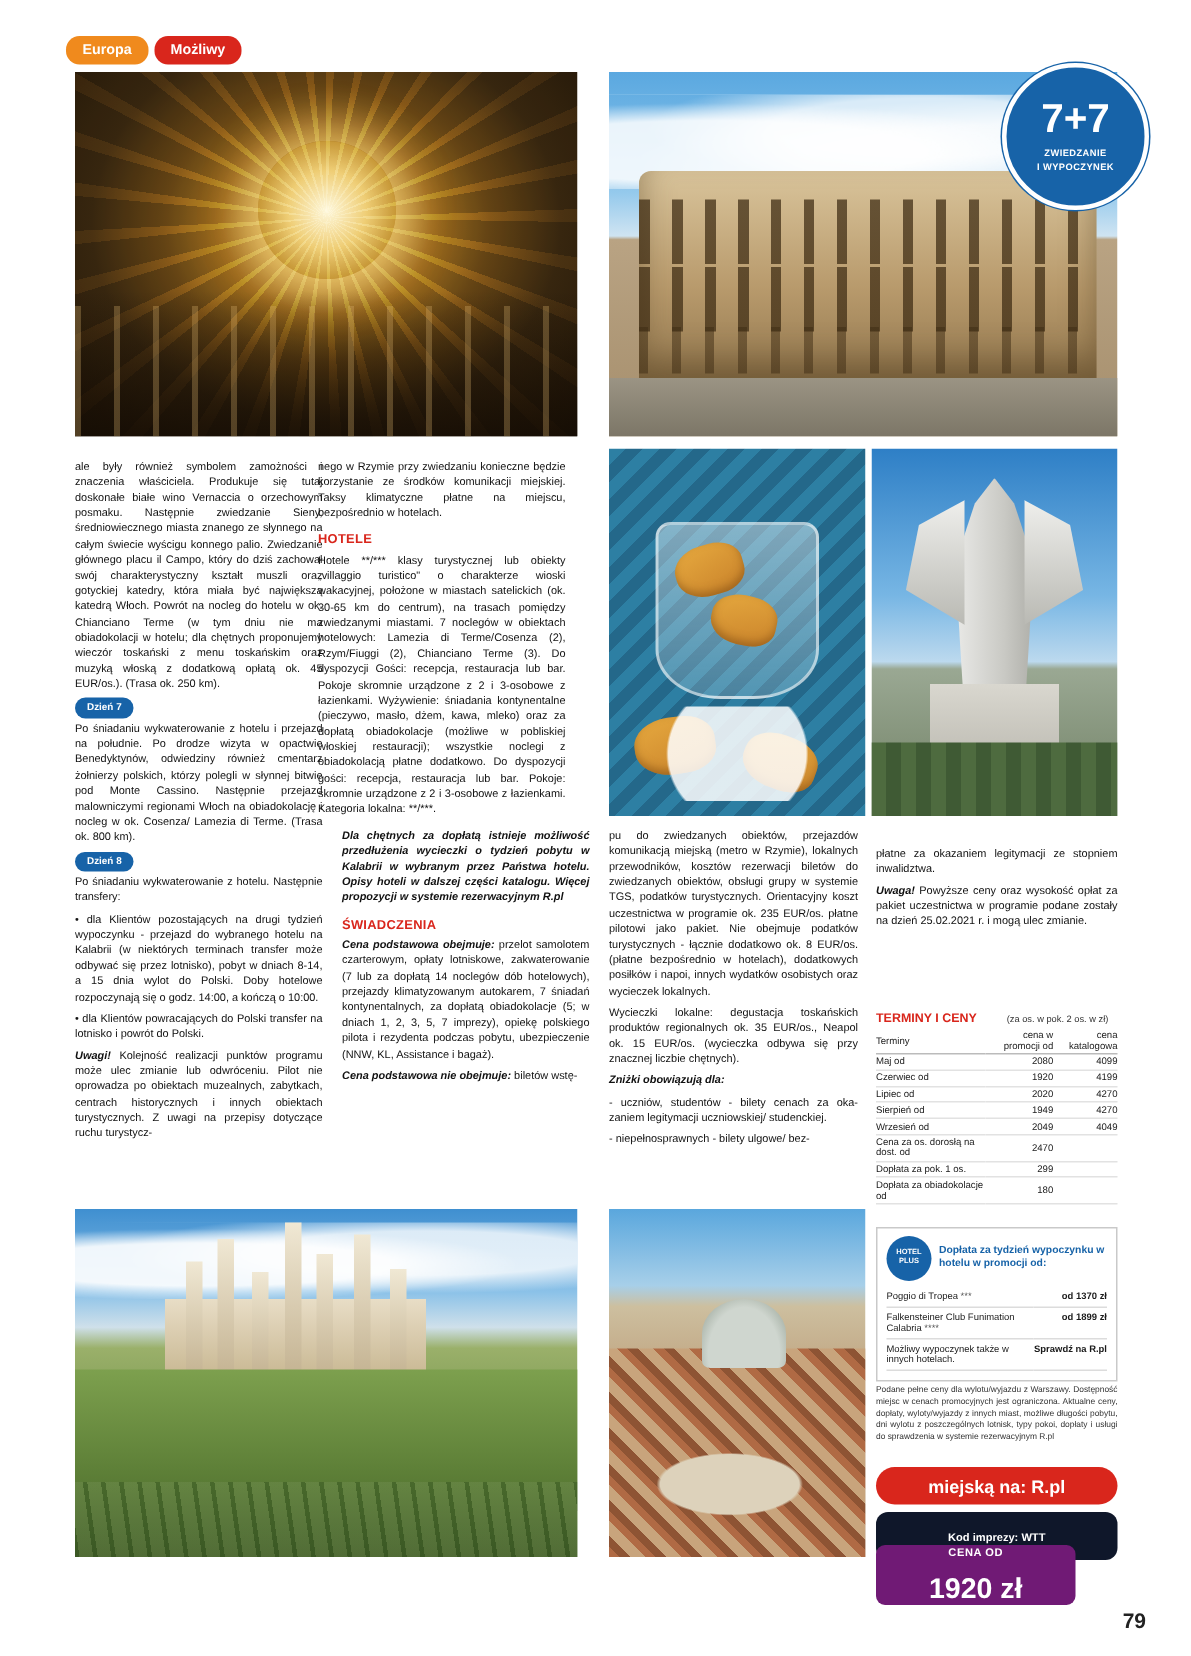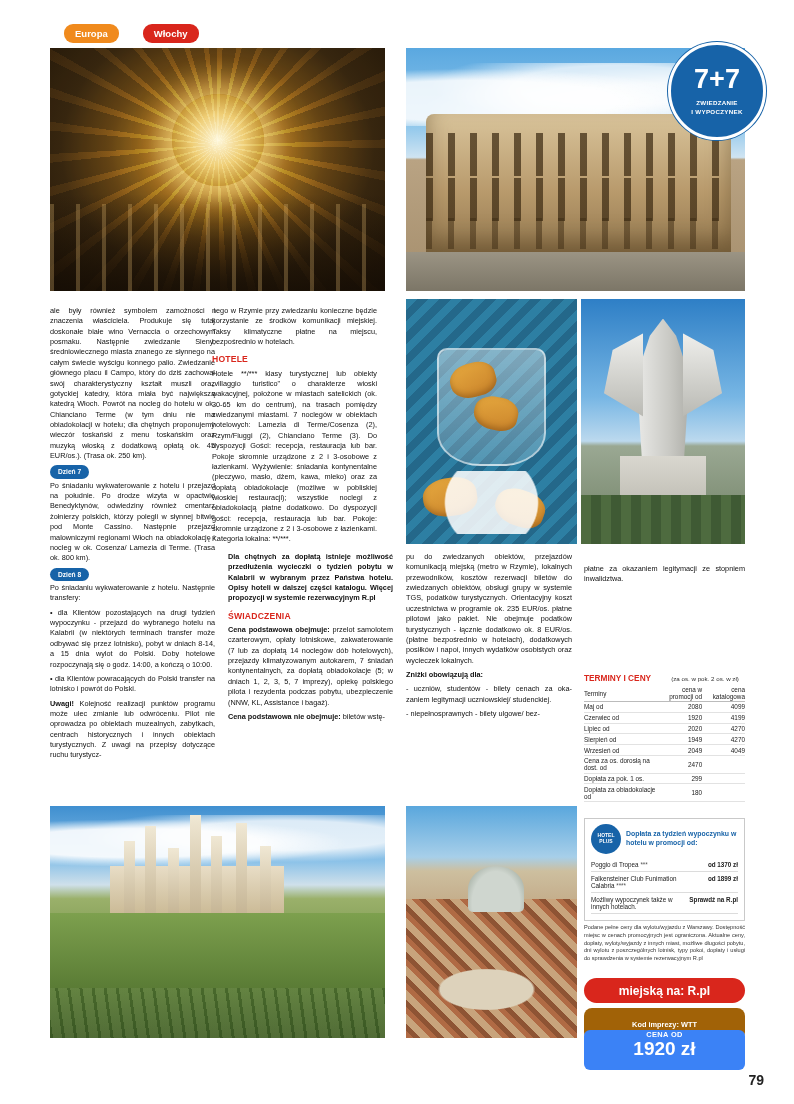--- a/index.html
+++ b/index.html
@@ -14,21 +14,21 @@
   }
 
   
   .breadcrumb {
     position: absolute; left: 44px; top: 24px;
     display: flex; gap: 4px; align-items: center;
   }
   .crumb {
     font-size: 9.5px; font-weight: bold;
     padding: 4px 11px 4px 11px;
-    border-radius: 9px; color: #ffffff; margin-left: 20px;
+    border-radius: 9px; color: #ffffff;
   }
   .crumb.orange { background: #f08a1d; }
   .crumb.red { background: #d9261c; }
 
   
   .img { position: absolute; overflow: hidden; }
   #img-basilica { left: 50px; top: 48px; width: 335px; height: 243px; }
   #img-colosseum { left: 406px; top: 48px; width: 339px; height: 243px; }
   #img-cookies { left: 406px; top: 299px; width: 171px; height: 245px; }
   #img-eagle { left: 581px; top: 299px; width: 164px; height: 245px; }
@@ -137,21 +137,21 @@
   
   .col { position: absolute; font-size: 7.3px; line-height: 1.42; text-align: justify; color: #111; }
   #col1 { left: 50px; top: 306px; width: 165px; }
   #col2 { left: 212px; top: 306px; width: 165px; }
   #col3 { left: 228px; top: 552px; width: 165px; }
   #col2b { left: 406px; top: 552px; width: 166px; }
   #col4 { left: 584px; top: 564px; width: 161px; }
 
   .col p { margin: 0 0 4px 0; }
   .col h4 { margin: 6px 0 3px 0; font-size: 8.6px; font-weight: bold; color: #d9261c; letter-spacing: .2px; }
-  .col .bold { font-weight: bold; }
+  .col .bold { font-weight: bold; font-style: italic; }
   .day-tag {
     display: inline-block; background: #1763a8; color: #fff;
     font-size: 6.6px; font-weight: bold; padding: 2px 8px; border-radius: 8px;
     margin-bottom: 2px;
   }
 
   
   #prices { position: absolute; left: 584px; top: 673px; width: 161px; }
   #prices .ptitle { font-size: 8.3px; font-weight: bold; color: #d9261c; margin-bottom: 1px; }
   #prices .psub { font-size: 6.2px; color: #333; margin-bottom: 3px; }
@@ -174,36 +174,36 @@
   #hotelplus .stars { color: #555; }
 
   #fineprint { position: absolute; left: 584px; top: 924px; width: 161px;
     font-size: 5.6px; line-height: 1.4; text-align: justify; color: #333; }
 
   
   #cta-more { position: absolute; left: 584px; top: 978px; width: 161px; height: 25px;
     background: #d9261c; color: #fff; border-radius: 13px; display: flex; align-items: center;
     justify-content: center; font-size: 12px; font-weight: bold; }
   #cta-code { position: absolute; left: 584px; top: 1008px; width: 161px; height: 32px;
-    background: #a16207; color: #fff; border-radius: 8px; display: flex; align-items: center;
+    background: #0f172a; color: #fff; border-radius: 8px; display: flex; align-items: center;
     justify-content: center; font-size: 7.4px; font-weight: bold; }
-  #cta-price { position: absolute; left: 584px; top: 1030px; width: 161px; height: 40px;
-    background: #3b82f6; color: #fff; border-radius: 6px; display: flex; flex-direction: column;
-    align-items: center; justify-content: flex-start; }
+  #cta-price { position: absolute; left: 584px; top: 1030px; width: 133px; height: 40px;
+    background: #701a75; color: #fff; border-radius: 6px; display: flex; flex-direction: column;
+    align-items: center; justify-content: space-between; }
   #cta-price .lab { font-size: 7.4px; font-weight: bold; letter-spacing: .4px; }
   #cta-price .val { font-size: 19px; font-weight: bold; line-height: 1.05; }
 
   #pagenum { position: absolute; right: 30px; bottom: 16px; font-size: 14px; font-weight: bold; color: #222; }
 </style>
 </head>
 <body>
 
 <div class="breadcrumb">
   <span class="crumb orange">Europa</span>
-  <span class="crumb red">Włochy</span>
+  <span class="crumb red">Możliwy</span>
 </div>
 
 <div class="img" id="img-basilica">
   <div class="basilica">
       <div class="ribs"></div>
       <div class="arches"></div>
       <div class="cols"></div>
     </div>
 </div>
 <div class="img" id="img-colosseum">
@@ -289,27 +289,29 @@
 
 <div class="col" id="col3">
   <p class="bold">Dla chętnych za dopłatą istnieje możliwość przedłużenia wycieczki o tydzień pobytu w Kalabrii w wybranym przez Państwa hotelu. Opisy hoteli w dalszej części katalogu. Więcej propozycji w systemie rezerwacyjnym R.pl</p>
   <h4>ŚWIADCZENIA</h4>
   <p><span class="bold">Cena podstawowa obejmuje:</span><span> przelot samolotem czarterowym, opłaty lotniskowe, zakwaterowanie (7 lub za dopłatą 14 noclegów dób hotelowych), przejazdy klimatyzowanym autokarem, 7 śniadań kontynentalnych, za dopłatą obiadokolacje (5; w dniach 1, 2, 3, 5, 7 imprezy), opiekę polskiego pilota i rezydenta podczas pobytu, ubezpieczenie (NNW, KL, Assistance i bagaż).</span></p>
   <p><span class="bold">Cena podstawowa nie obejmuje:</span><span> biletów wstę-</span></p>
 </div>
 
 <div class="col" id="col2b">
   <p>pu do zwiedzanych obiektów, przejazdów komunikacją miejską (metro w Rzymie), lokalnych przewodników, kosztów rezerwacji biletów do zwiedzanych obiektów, obsługi grupy w systemie TGS, podatków turystycznych. Orientacyjny koszt uczestnictwa w programie ok. 235 EUR/os. płatne pilotowi jako pakiet. Nie obejmuje podatków turystycznych - łącznie dodatkowo ok. 8 EUR/os. (płatne bezpośrednio w hotelach), dodatkowych posiłków i napoi, innych wydatków osobistych oraz wycieczek lokalnych.</p>
+  <p>Wycieczki lokalne: degustacja toskańskich produktów regionalnych ok. 35 EUR/os., Neapol ok. 15 EUR/os. (wycieczka odbywa się przy znacznej liczbie chętnych).</p>
   <p class="bold">Zniżki obowiązują dla:</p>
   <p>- uczniów, studentów - bilety cenach za oka-zaniem legitymacji uczniowskiej/ studenckiej.</p>
   <p>- niepełnosprawnych - bilety ulgowe/ bez-</p>
 </div>
 
 <div class="col" id="col4">
   <p>płatne za okazaniem legitymacji ze stopniem inwalidztwa.</p>
+  <p><span class="bold">Uwaga!</span><span> Powyższe ceny oraz wysokość opłat za pakiet uczestnictwa w programie podane zostały na dzień 25.02.2021 r. i mogą ulec zmianie.</span></p>
 </div>
 
 <div id="prices">
   <div style="display:flex; align-items:baseline; gap:20px;">
     <div class="ptitle">TERMINY I CENY</div>
     <div class="psub">(za os. w pok. 2 os. w zł)</div>
   </div>
   <table>
     <thead>
       <tr>

